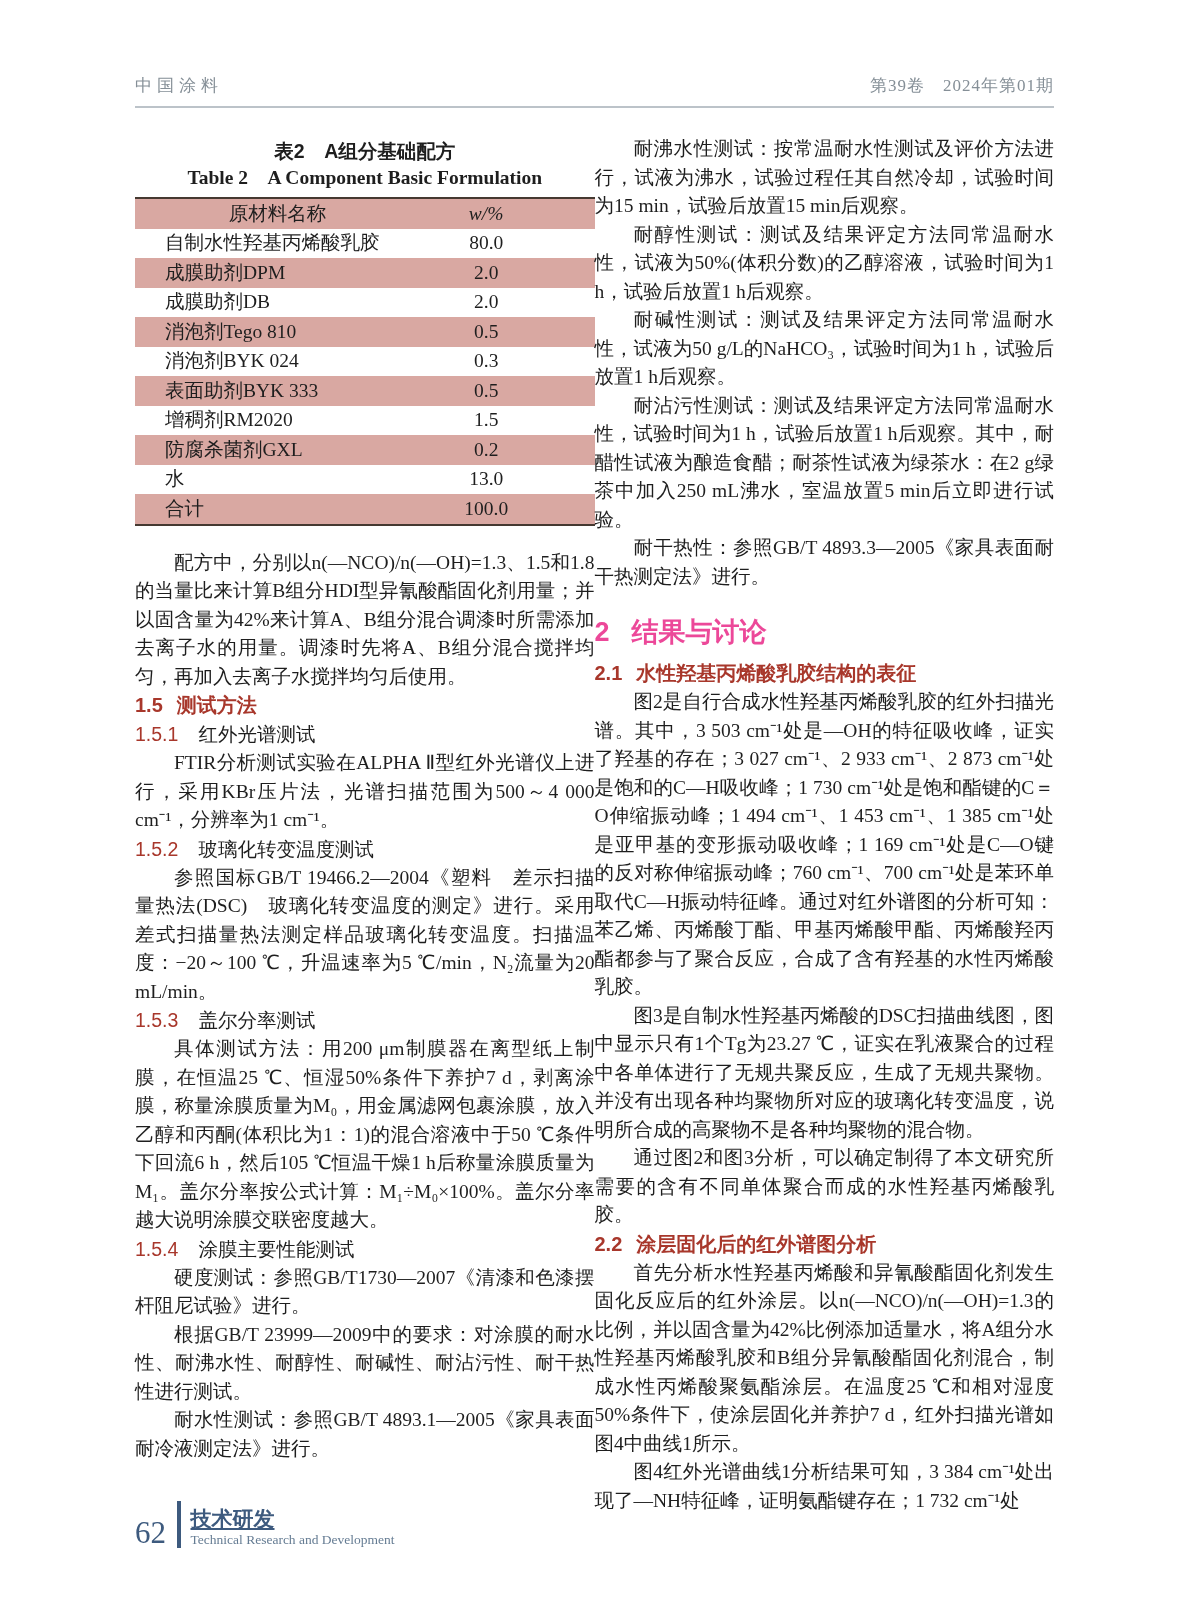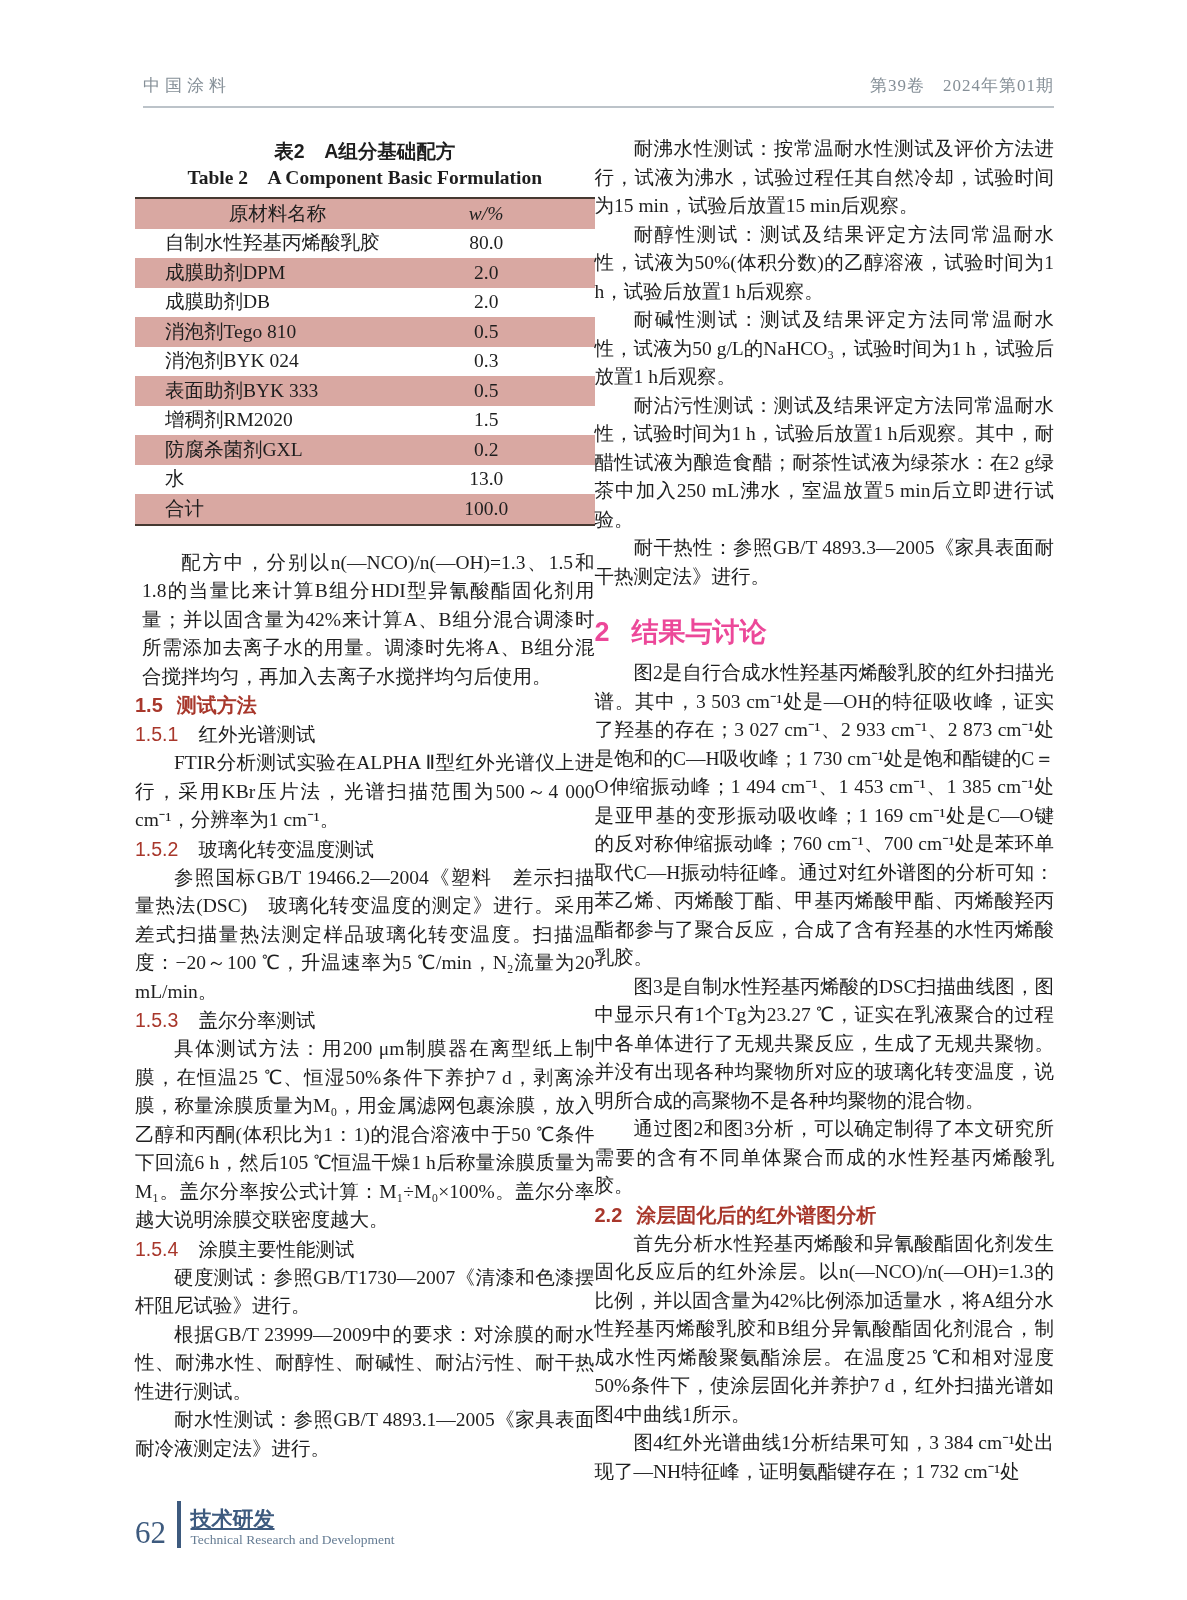--- a/index.html
+++ b/index.html
@@ -10,21 +10,21 @@
     margin:0 auto;
     font-family:"Liberation Serif",serif;
     color:#1e1e1e;
     overflow:hidden;
   }
   .inner{position:absolute;left:135px;right:133px;top:74px;}
   
   .pg-header{
     display:flex;justify-content:space-between;align-items:flex-end;
     color:#858f97;font-size:17px;
-    padding-bottom:9px;border-bottom:2px solid #bcc3c9;margin-left:8px;
+    padding-bottom:9px;border-bottom:2px solid #bcc3c9;
   }
   .pg-header .jname{letter-spacing:5px;}
   .pg-header .issue{letter-spacing:1px;}
   
   .columns{display:flex;margin-top:27px;}
   .col{width:50%;font-size:19.5px;line-height:28.5px;text-align:justify;}
   .col p{margin:0;text-indent:2em;}
   
   .tbl-caption-zh{
     text-align:center;font-family:"Liberation Sans",sans-serif;
@@ -135,21 +135,21 @@
               <td class="c-name">水</td>
               <td class="c-val">13.0</td>
             </tr>
             <tr class="pink">
               <td class="c-name">合计</td>
               <td class="c-val">100.0</td>
             </tr>
           </tbody>
         </table>
 
-        <p style="margin-top:23px;margin-left:7px;">配方中，分别以n(—NCO)/n(—OH)=1.3、1.5和1.8的当量比来计算B组分HDI型异氰酸酯固化剂用量；并以固含量为42%来计算A、B组分混合调漆时所需添加去离子水的用量。调漆时先将A、B组分混合搅拌均匀，再加入去离子水搅拌均匀后使用。</p>
+        <p style="margin-top:23px;">配方中，分别以n(—NCO)/n(—OH)=1.3、1.5和1.8的当量比来计算B组分HDI型异氰酸酯固化剂用量；并以固含量为42%来计算A、B组分混合调漆时所需添加去离子水的用量。调漆时先将A、B组分混合搅拌均匀，再加入去离子水搅拌均匀后使用。</p>
 
         <div class="hsec h-l2">
           <span class="num">1.5</span><span>测试方法</span>
         </div>
         <div class="hsec h-l3">
           <span class="num">1.5.1</span><span class="ttl">红外光谱测试</span>
         </div>
         <p>FTIR分析测试实验在ALPHA Ⅱ型红外光谱仪上进行，采用KBr压片法，光谱扫描范围为500～4 000 cm⁻¹，分辨率为1 cm⁻¹。</p>
 
         <div class="hsec h-l3">
@@ -172,20 +172,23 @@
 
       <div class="col">
         <p>耐沸水性测试：按常温耐水性测试及评价方法进行，试液为沸水，试验过程任其自然冷却，试验时间为15 min，试验后放置15 min后观察。</p>
         <p>耐醇性测试：测试及结果评定方法同常温耐水性，试液为50%(体积分数)的乙醇溶液，试验时间为1 h，试验后放置1 h后观察。</p>
         <p>耐碱性测试：测试及结果评定方法同常温耐水性，试液为50 g/L的NaHCO₃，试验时间为1 h，试验后放置1 h后观察。</p>
         <p>耐沾污性测试：测试及结果评定方法同常温耐水性，试验时间为1 h，试验后放置1 h后观察。其中，耐醋性试液为酿造食醋；耐茶性试液为绿茶水：在2 g绿茶中加入250 mL沸水，室温放置5 min后立即进行试验。</p>
         <p>耐干热性：参照GB/T 4893.3—2005《家具表面耐干热测定法》进行。</p>
 
         <div class="hsec h-big">
           <span class="num">2</span><span>结果与讨论</span>
+        </div>
+        <div class="hsec h-l2">
+          <span class="num">2.1</span><span>水性羟基丙烯酸乳胶结构的表征</span>
         </div>
         <p>图2是自行合成水性羟基丙烯酸乳胶的红外扫描光谱。其中，3 503 cm⁻¹处是—OH的特征吸收峰，证实了羟基的存在；3 027 cm⁻¹、2 933 cm⁻¹、2 873 cm⁻¹处是饱和的C—H吸收峰；1 730 cm⁻¹处是饱和酯键的C＝O伸缩振动峰；1 494 cm⁻¹、1 453 cm⁻¹、1 385 cm⁻¹处是亚甲基的变形振动吸收峰；1 169 cm⁻¹处是C—O键的反对称伸缩振动峰；760 cm⁻¹、700 cm⁻¹处是苯环单取代C—H振动特征峰。通过对红外谱图的分析可知：苯乙烯、丙烯酸丁酯、甲基丙烯酸甲酯、丙烯酸羟丙酯都参与了聚合反应，合成了含有羟基的水性丙烯酸乳胶。</p>
         <p>图3是自制水性羟基丙烯酸的DSC扫描曲线图，图中显示只有1个Tg为23.27 ℃，证实在乳液聚合的过程中各单体进行了无规共聚反应，生成了无规共聚物。并没有出现各种均聚物所对应的玻璃化转变温度，说明所合成的高聚物不是各种均聚物的混合物。</p>
         <p>通过图2和图3分析，可以确定制得了本文研究所需要的含有不同单体聚合而成的水性羟基丙烯酸乳胶。</p>
 
         <div class="hsec h-l2">
           <span class="num">2.2</span><span>涂层固化后的红外谱图分析</span>
         </div>
         <p>首先分析水性羟基丙烯酸和异氰酸酯固化剂发生固化反应后的红外涂层。以n(—NCO)/n(—OH)=1.3的比例，并以固含量为42%比例添加适量水，将A组分水性羟基丙烯酸乳胶和B组分异氰酸酯固化剂混合，制成水性丙烯酸聚氨酯涂层。在温度25 ℃和相对湿度50%条件下，使涂层固化并养护7 d，红外扫描光谱如图4中曲线1所示。</p>
         <p>图4红外光谱曲线1分析结果可知，3 384 cm⁻¹处出现了—NH特征峰，证明氨酯键存在；1 732 cm⁻¹处</p>

